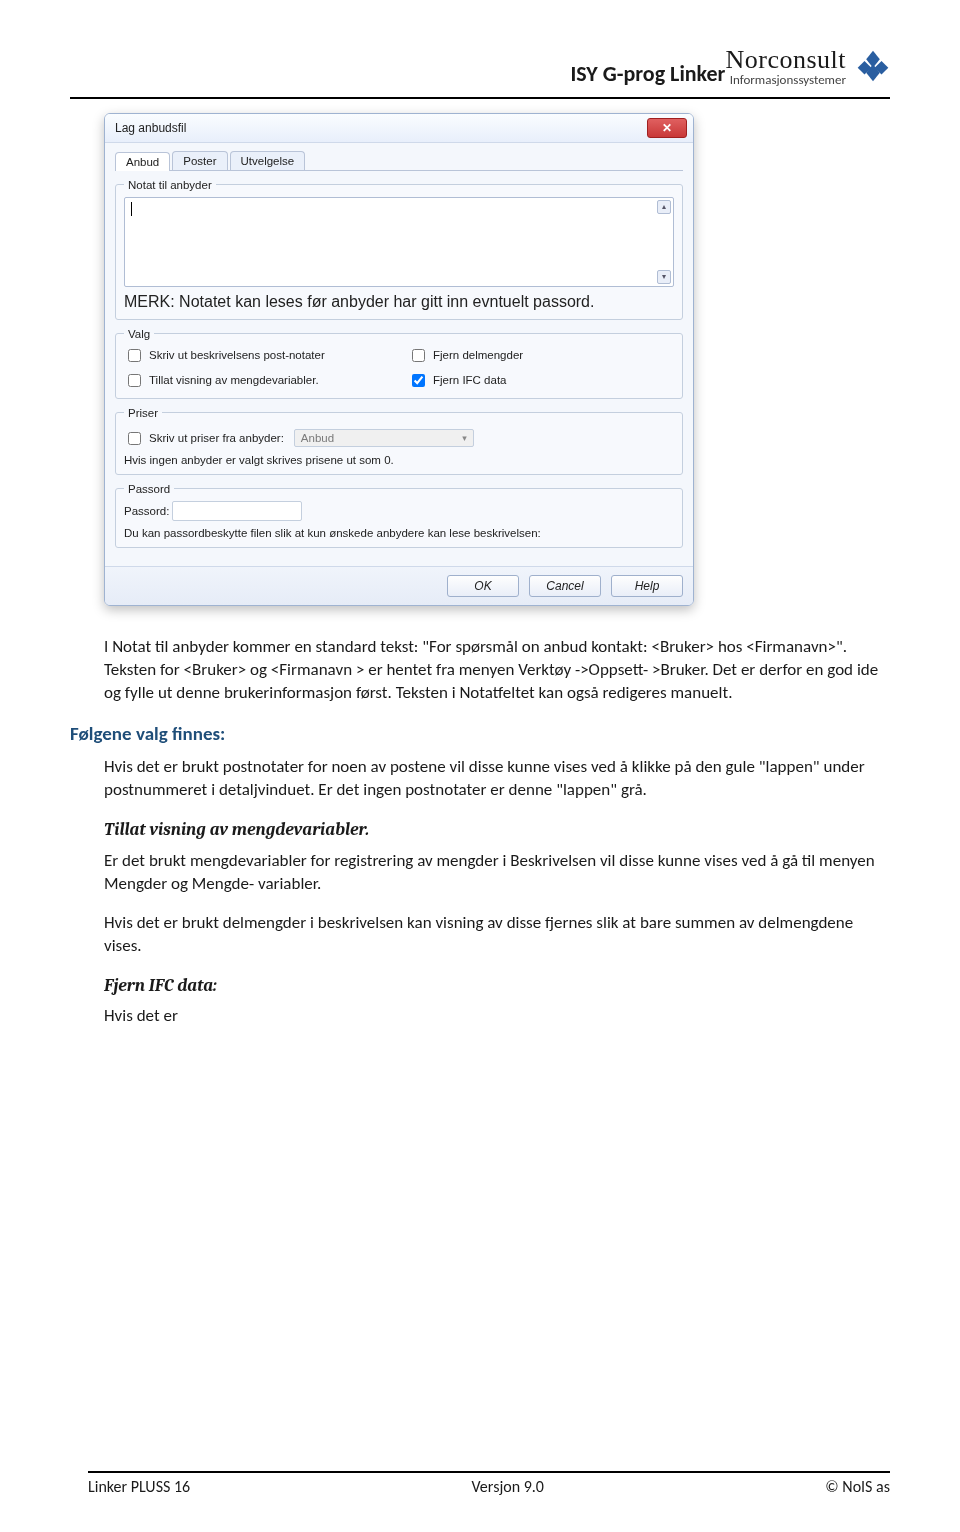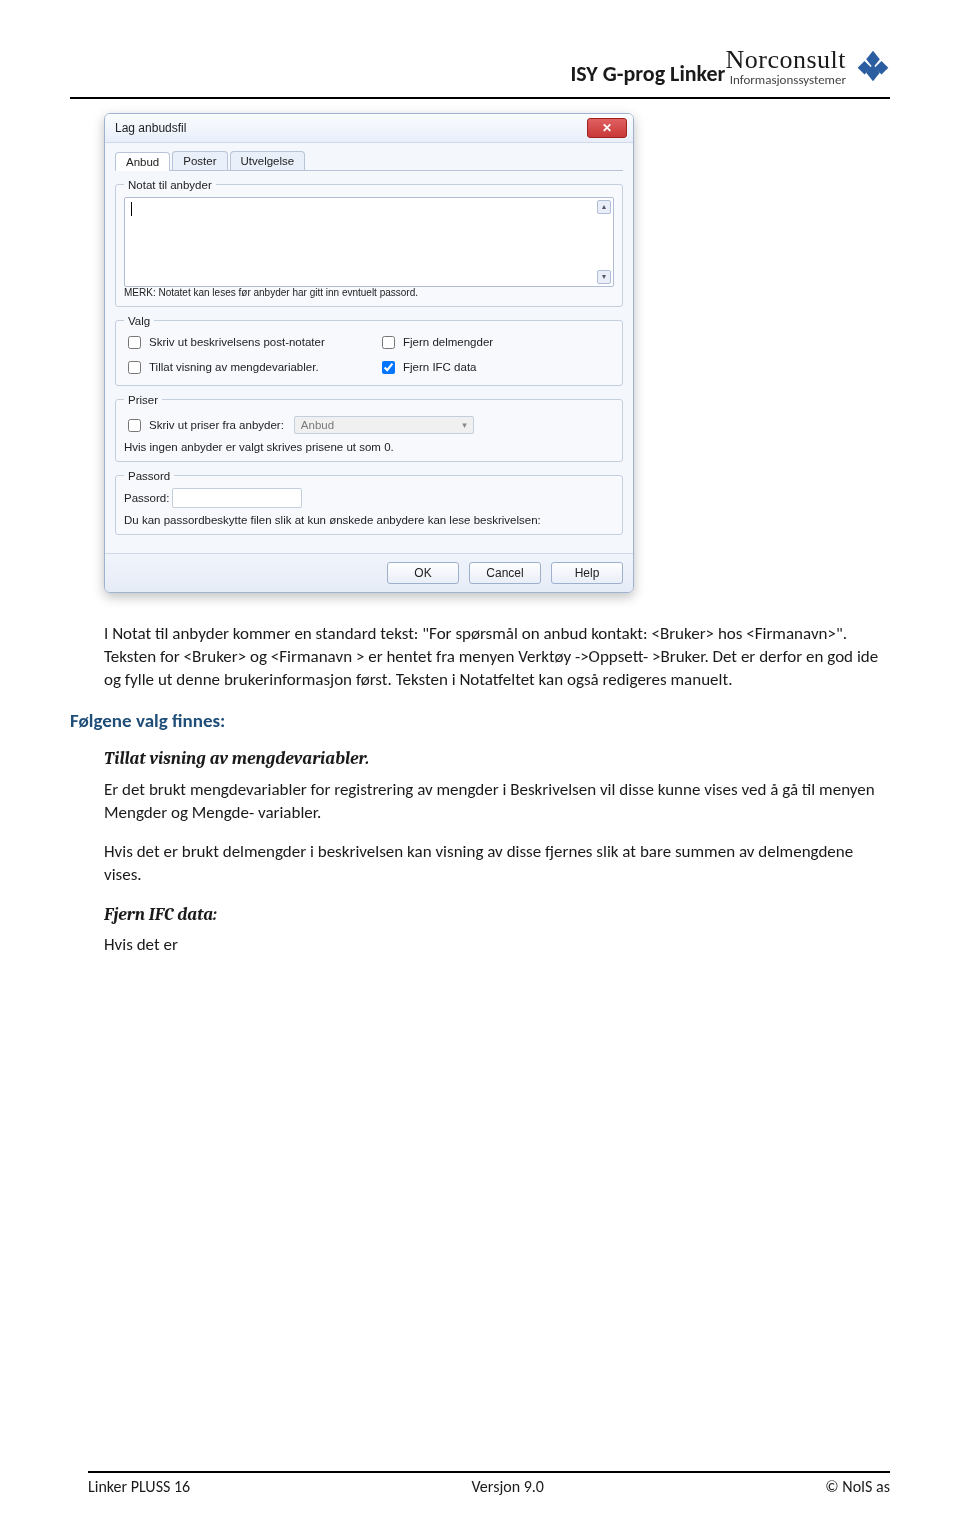--- a/index.html
+++ b/index.html
@@ -33,21 +33,21 @@
     gap: 10px;
   }
   .brand-text { text-align: right; line-height: 1.05; }
   .brand-text .line1 { font-size: 26px; font-weight: 400; letter-spacing: 0.5px; font-family: Georgia, 'Times New Roman', serif; }
   .brand-text .line2 { font-size: 13px; color: #444; }
   .brand-icon { width: 34px; height: 34px; }
 
   
   .dialog-wrap { margin: 0 0 30px 34px; }
   .dialog {
-    width: 530px;
+    width: 590px;
     background: linear-gradient(#f9fbff,#eef3fb);
     border: 1px solid #9fb3d1;
     border-radius: 6px;
     box-shadow: 0 4px 12px rgba(0,0,0,0.25);
     font-family: "Segoe UI", Tahoma, sans-serif;
     font-size: 12px;
     color: #222;
     overflow: hidden;
   }
   .titlebar {
@@ -97,40 +97,41 @@
     position:relative;
     border-radius:2px;
     padding:4px;
   }
   .caret { position:absolute; left:6px; top:4px; width:1px; height:14px; background:#000; }
   .scroll-v {
     position:absolute; right:2px; top:2px; bottom:2px; width:14px;
     display:flex; flex-direction:column; justify-content:space-between;
   }
   .scroll-btn { width:14px;height:14px;border:1px solid #b0bdd4;background:#e9eef8;border-radius:2px;font-size:8px;text-align:center;line-height:12px;color:#556;}
-  .note-line { font-size:10px; margin-top:0; }
+  .note-line { font-size:16px; margin-top:6px; }
   .grid2 { display:grid; grid-template-columns: 1fr 1fr; row-gap:6px; column-gap:18px; }
   .chk { display:flex; align-items:center; gap:5px; font-size:11.5px; }
   .chk input { width:13px;height:13px; }
   .row { display:flex; align-items:center; gap:10px; margin-top:4px; }
   .select-box {
     flex:0 0 180px;
     border:1px solid #c4cfde; background:#f0f0f0; border-radius:2px;
     padding:2px 6px; font-size:11.5px; color:#7a7a7a;
     display:flex; justify-content:space-between; align-items:center;
   }
   .chev { font-size:9px; color:#888; }
   .small { font-size:11.5px; }
   .pw-row { display:flex; align-items:center; gap:3px; }
   .tinput { width:130px;height:20px;border:1px solid #c4cfde;background:#fff;border-radius:2px; }
   .btnbar {
     display:flex; justify-content:flex-end; gap:10px;
     padding:8px 10px;
     border-top:1px solid #cfd9ea;
     background:linear-gradient(#f0f4fb,#e6ecf7);
+    font-style:italic;
   }
   .wbtn {
     min-width:72px; padding:3px 12px;
     border:1px solid #9fb0cc; border-radius:3px;
     background:linear-gradient(#fefefe,#e9eef8);
     font-size:12px; cursor:pointer; text-align:center;
   }
 
   
   .body-text { margin: 0 0 0 34px; font-size: 17px; line-height:1.35; }
@@ -262,20 +263,21 @@
         <div class="wbtn">Help</div>
       </div>
     </div>
   </div>
 
   <div class="body-text">
     <p>I Notat til anbyder kommer en standard tekst: "For spørsmål on anbud kontakt: &lt;Bruker&gt; hos &lt;Firmanavn&gt;". Teksten for &lt;Bruker&gt; og &lt;Firmanavn &gt; er hentet fra menyen Verktøy -&gt;Oppsett- &gt;Bruker. Det er derfor en god ide og fylle ut denne brukerinformasjon først. Teksten i Notatfeltet kan også redigeres manuelt.</p>
 
     <div class="section-head">Følgene valg finnes:</div>
 
+    <p>Hvis det er brukt postnotater for noen av postene vil disse kunne vises ved å klikke på den gule "lappen" under postnummeret i detaljvinduet. Er det ingen postnotater er denne "lappen" grå.</p>
 
     <div class="subhead">Tillat visning av mengdevariabler.</div>
     <p>Er det brukt mengdevariabler for registrering av mengder i Beskrivelsen vil disse kunne vises ved å gå til menyen Mengder og Mengde- variabler.</p>
 
     <p>Hvis det er brukt delmengder i beskrivelsen kan visning av disse fjernes slik at bare summen av delmengdene vises.</p>
 
     <div class="subhead">Fjern IFC data:</div>
     <p>Hvis det er</p>
   </div>
 </div>

